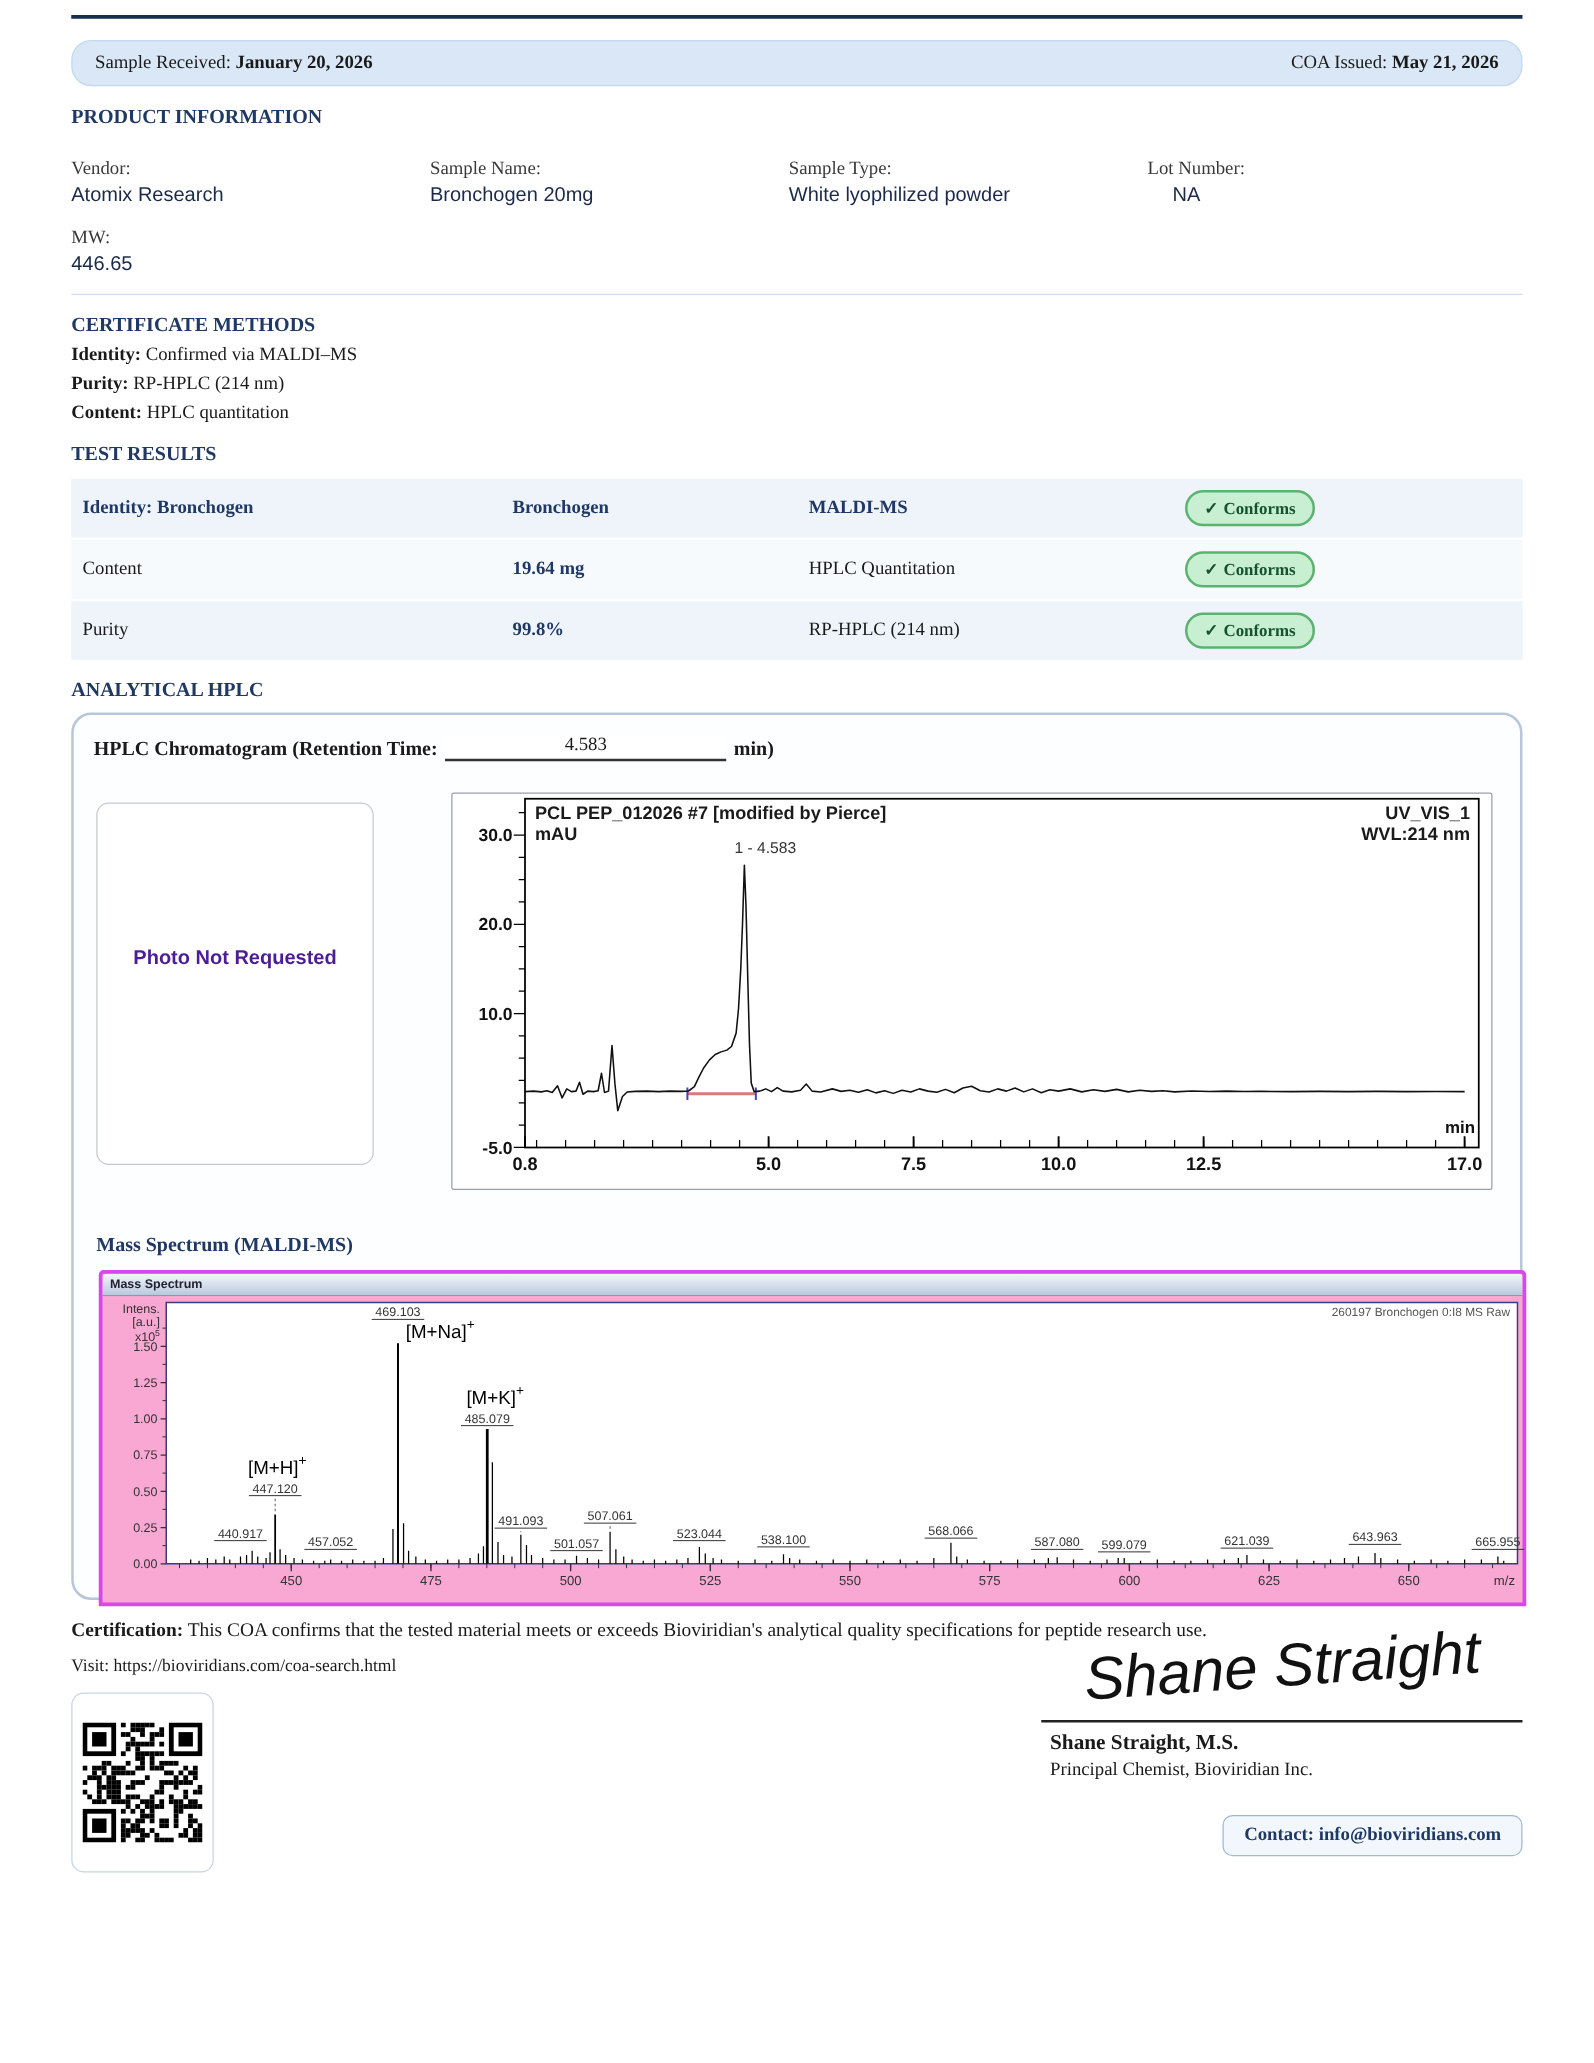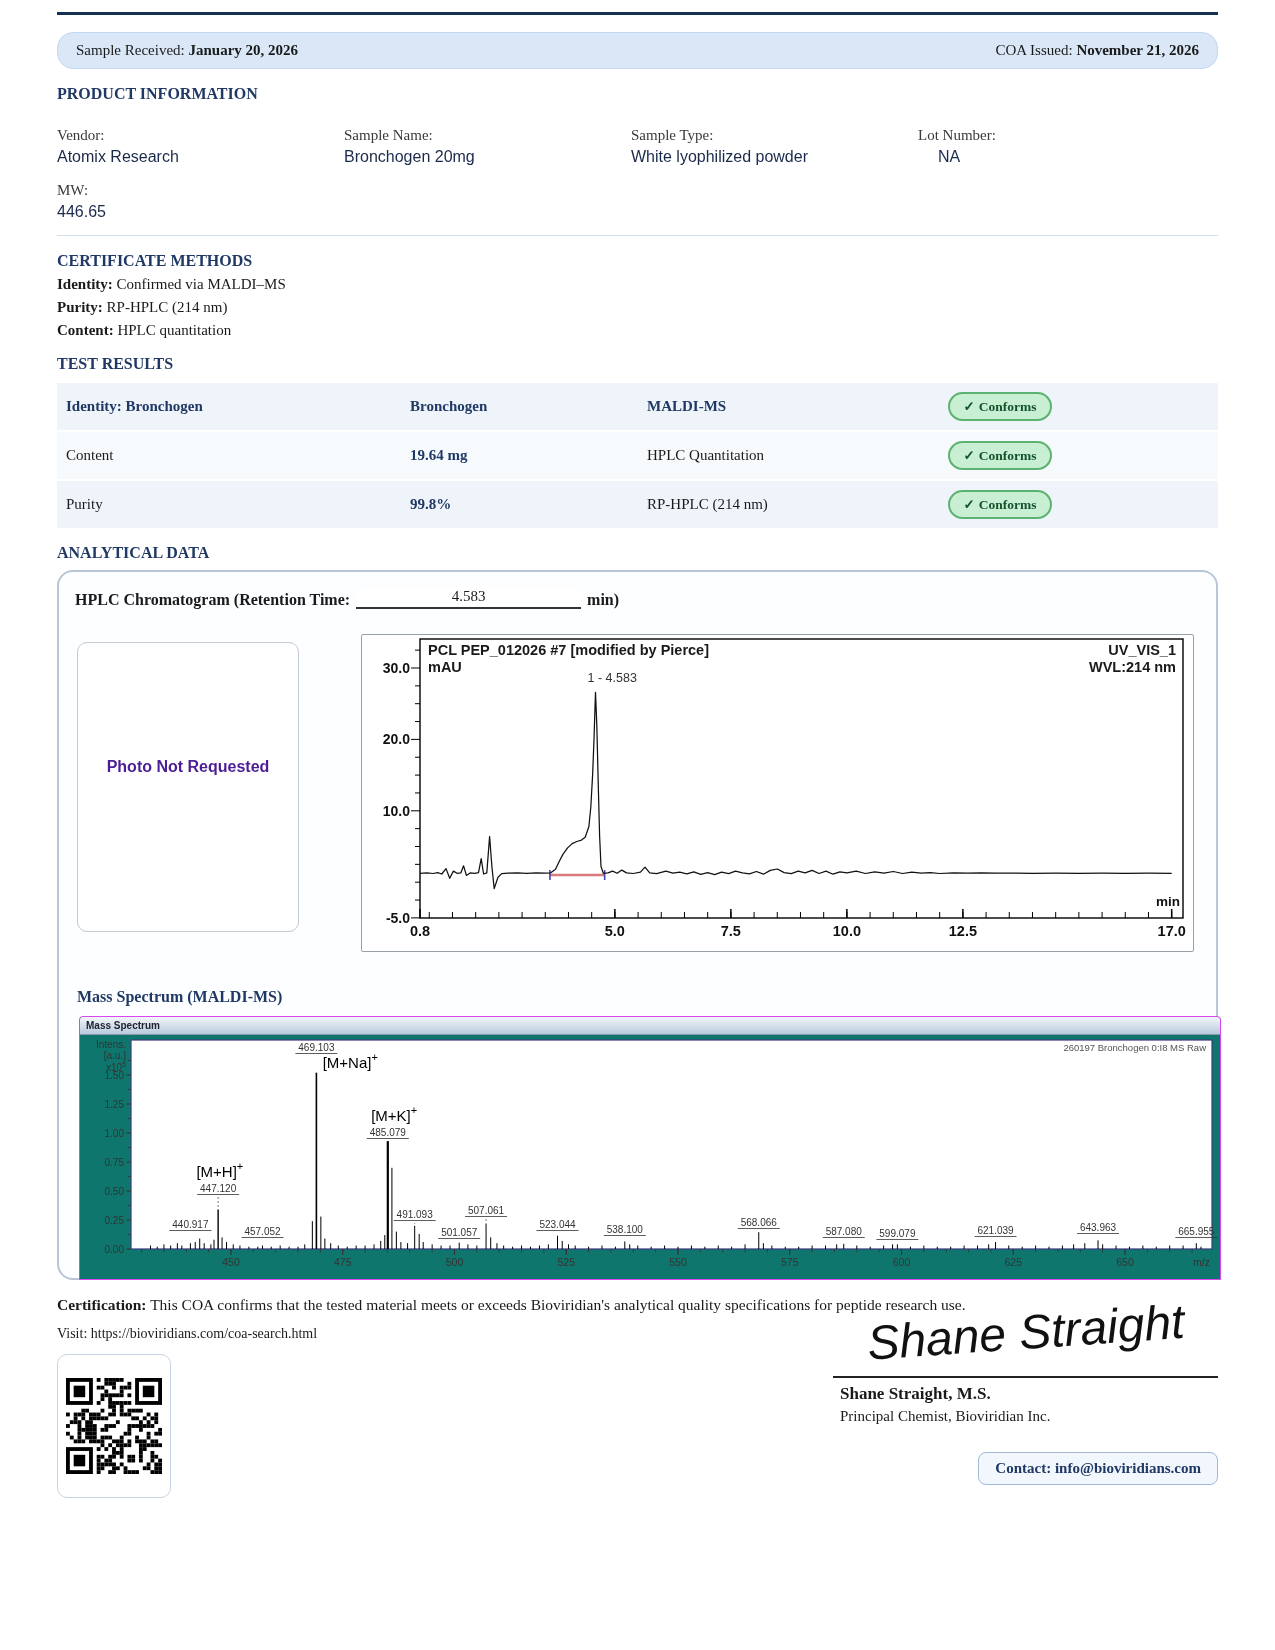--- a/index.html
+++ b/index.html
@@ -42,21 +42,21 @@
   .bold-navy { font-weight:bold; color:#1f3864; }
   .pill { display:inline-flex; align-items:center; justify-content:center; width:104px; height:29px; background:#c8efd2; border:2px solid #5cb270; border-radius:15px; font-size:13.5px; font-weight:bold; color:#14532d; gap:4px; }
   
   .adata-box { position:relative; margin-top:8px; width:1161px; height:710px; border:2px solid #b8c6d8; border-radius:16px; background:#fdfeff; }
   .hplc-line { position:absolute; left:16px; top:16px; font-size:16px; font-weight:bold; display:flex; align-items:flex-end; }
   .rt-input { display:inline-block; width:225px; border-bottom:2px solid #333; background:#fff; text-align:center; font-weight:normal; font-size:15px; margin:0 6px; padding-bottom:2px; }
   .photo-box { position:absolute; left:18px; top:70px; width:222px; height:290px; border:1px solid #c5c9d0; border-radius:10px; background:#fff; display:flex; align-items:center; justify-content:center; }
   .photo-box span { font-family:"Liberation Sans", sans-serif; font-weight:bold; font-size:16px; color:#4c1d95; margin-top:-40px; }
   .chrom-panel { position:absolute; left:302px; top:62px; width:833px; height:318px; border:1px solid #9aa0a8; background:#fff; border-radius:2px; }
   .ms-heading { position:absolute; left:18px; top:416px; font-size:16px; font-weight:bold; color:#1f3864; }
-  .ms-panel { position:absolute; left:20px; top:444px; width:1142px; border:1px solid #d946ef; border-radius:4px 4px 0 0; background:#0f766e; }
+  .ms-panel { position:absolute; left:20px; top:444px; width:1142px; border:3px solid #d946ef; border-radius:4px 4px 0 0; background:#f9a8d4; }
   .ms-bar { height:18px; background:linear-gradient(#f2f6fa,#b9cadd); border-bottom:1px solid #8899aa; font-family:"Liberation Sans", sans-serif; font-size:10px; font-weight:bold; color:#223; display:flex; align-items:center; padding-left:6px; border-radius:3px 3px 0 0; }
   svg text { font-family:"Liberation Sans", sans-serif; }
   
   .footer { position:relative; height:258px; }
   .cert-line { position:absolute; top:16px; left:0; font-size:15.5px; }
   .visit-line { position:absolute; top:46px; left:0; font-size:14px; }
   .sig-script { position:absolute; top:8px; left:770px; }
   .sig-rule { position:absolute; top:96px; left:776px; width:385px; height:2px; background:#222; }
   .sig-name { position:absolute; top:104px; left:783px; font-size:17px; font-weight:bold; }
   .sig-title { position:absolute; top:128px; left:783px; font-size:15px; }
@@ -71,21 +71,21 @@
 
   <div class="rule"></div>
 
   <div class="banner">
     <div>
       <span>Sample Received:</span>
       <b>January 20, 2026</b>
     </div>
     <div>
       <span>COA Issued:</span>
-      <b>November 21, 2026</b>
+      <b>May 21, 2026</b>
     </div>
   </div>
 
   <div class="sec-h">PRODUCT INFORMATION</div>
   <div class="pi-grid">
     <div class="pi-col">
       <div class="pi-label">Vendor:</div>
       <div class="pi-value">Atomix Research</div>
     </div>
     <div class="pi-col">
@@ -136,21 +136,21 @@
       <div class="c1">Purity</div>
       <div class="c2 bold-navy">99.8%</div>
       <div class="c3">RP-HPLC (214 nm)</div>
       <div class="c4"><span class="pill">
             <span>✓</span>
             <span>Conforms</span>
           </span></div>
     </div>
   </div>
 
-  <div class="sec-h">ANALYTICAL DATA</div>
+  <div class="sec-h">ANALYTICAL HPLC</div>
 
   <div class="adata-box">
     <div class="hplc-line">
       <span>HPLC Chromatogram (Retention Time:</span>
       <span class="rt-input">4.583</span>
       <span>min)</span>
     </div>
     <div class="photo-box">
       <span>Photo Not Requested</span>
     </div>

